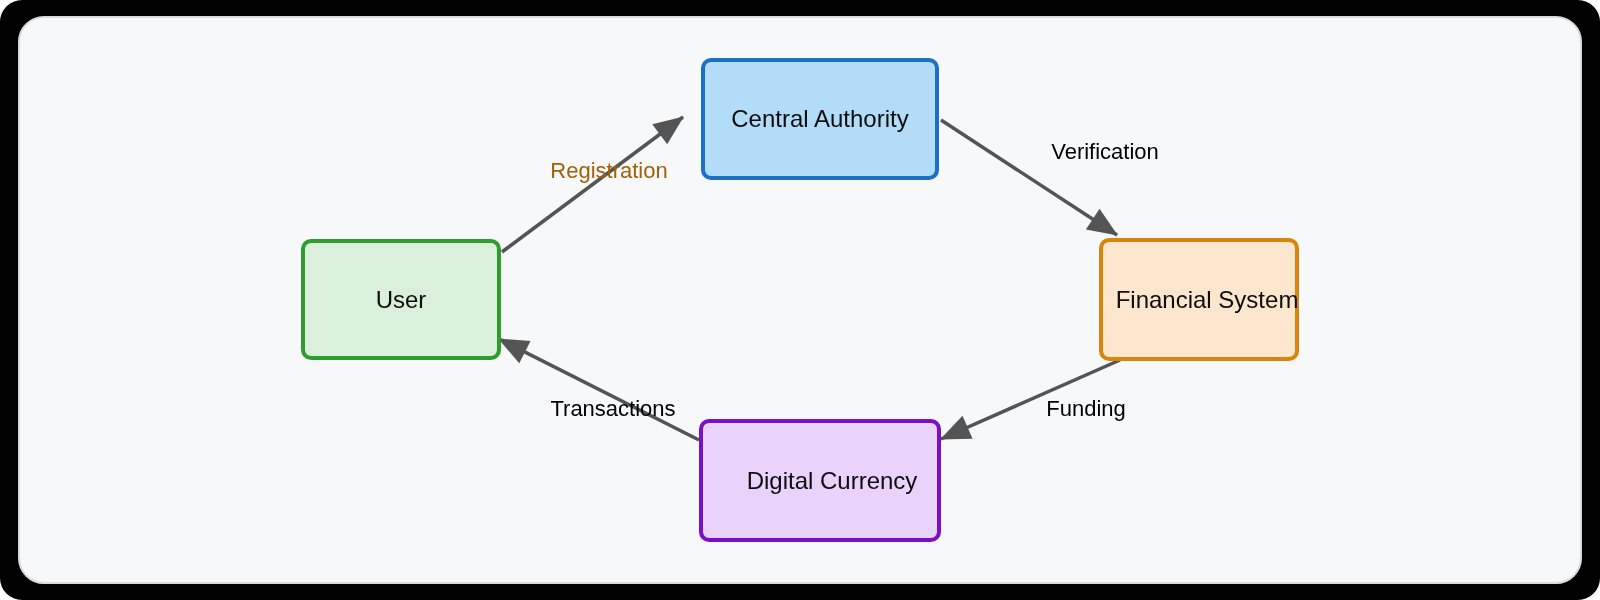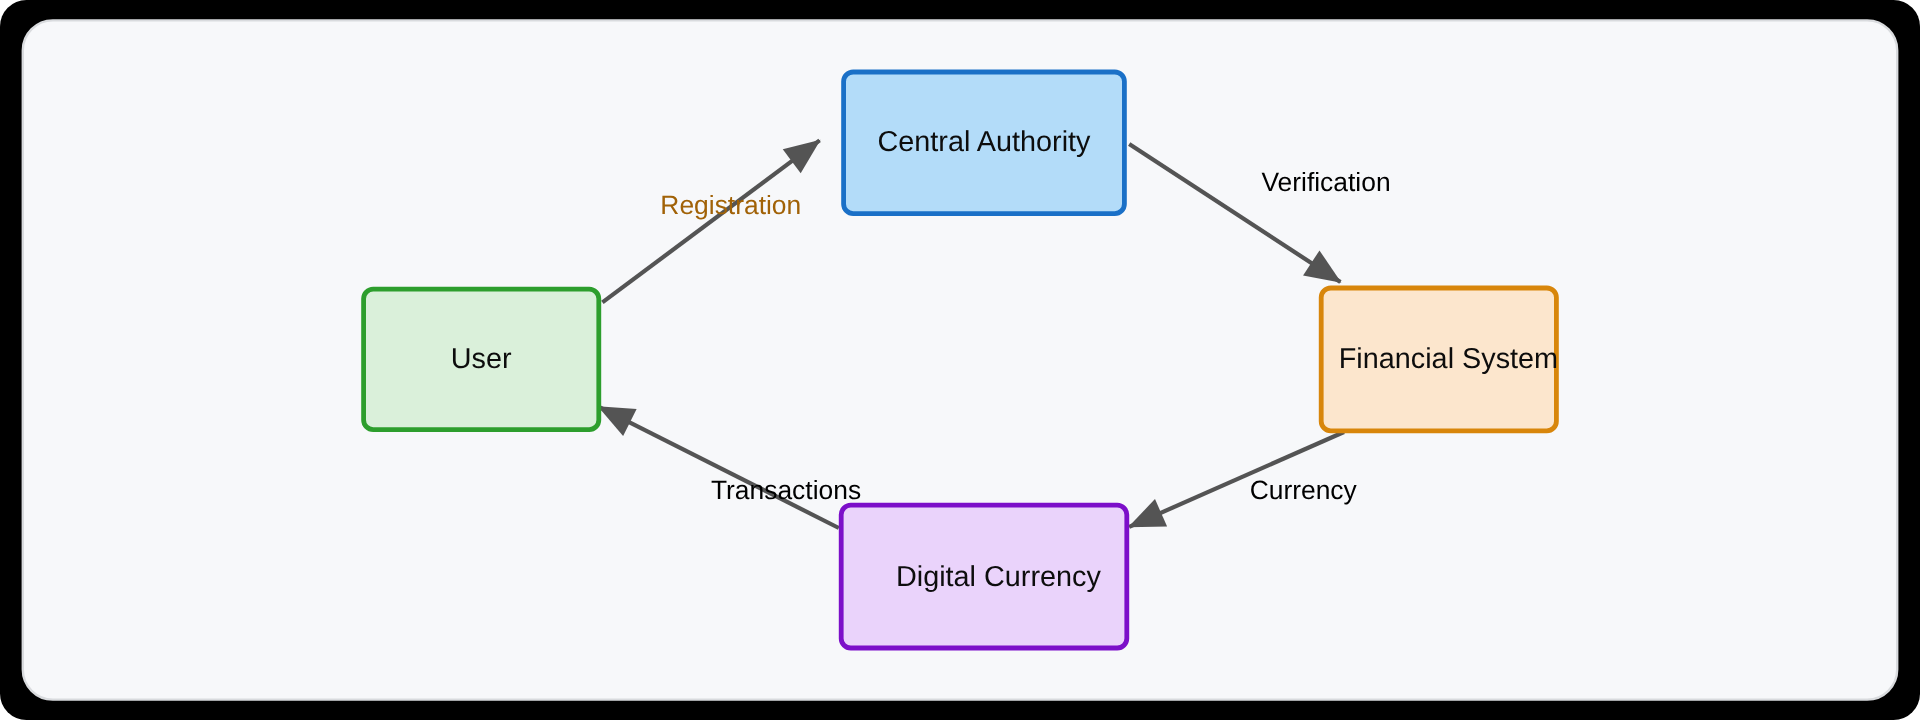--- a/index.html
+++ b/index.html
@@ -97,16 +97,16 @@
   <div class="node node-financial" style="background: rgb(252, 230, 205); border-color: rgb(216, 134, 11);">
     <span>Financial System</span>
   </div>
 
   <div class="node node-digital" style="background: rgb(234, 211, 251); border-color: rgb(124, 15, 201); padding-left: 24px;">
     <span>Digital Currency</span>
   </div>
 
   <div class="edge-label label-registration" style="color: #a16207;">Registration</div>
   <div class="edge-label label-verification" style="color: rgb(0, 0, 0);">Verification</div>
-  <div class="edge-label label-funding" style="color: rgb(0, 0, 0);">Currency</div>
-  <div class="edge-label label-transactions" style="color: rgb(0, 0, 0); margin-left: 42px;">Transactions</div>
+  <div class="edge-label label-funding" style="color: rgb(0, 0, 0);">Funding</div>
+  <div class="edge-label label-transactions" style="color: rgb(0, 0, 0);">Transactions</div>
 
 </div>
 
 </body></html>

